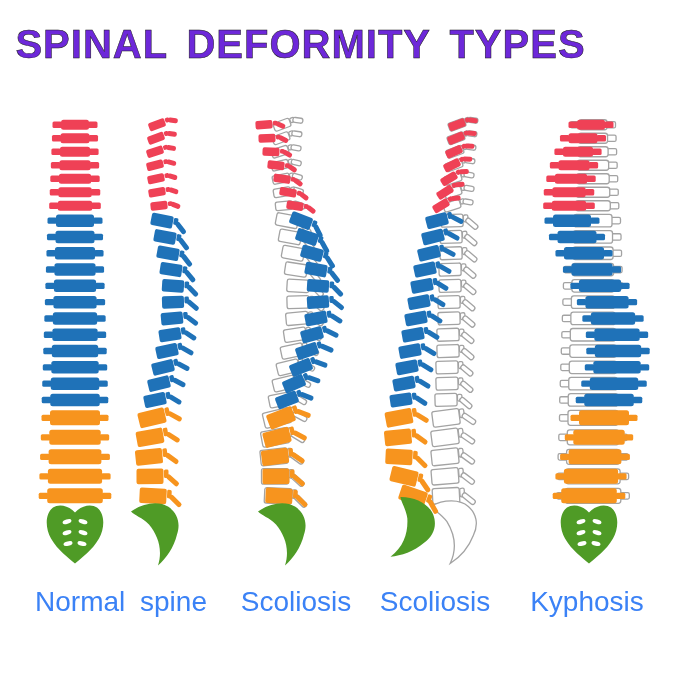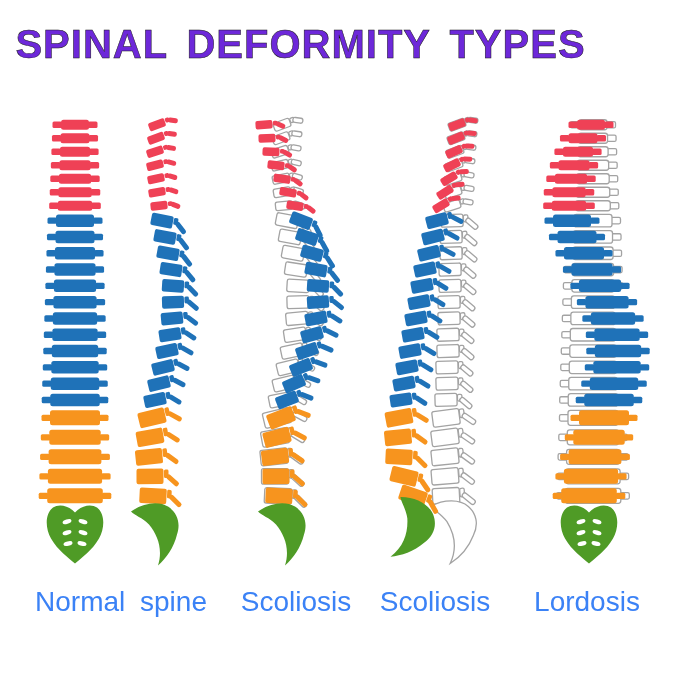--- a/index.html
+++ b/index.html
@@ -1279,13 +1279,13 @@
           <ellipse cx="0" cy="0" rx="4.6" ry="2.2" fill="#ffffff" transform="translate(-7,38) rotate(-14)"></ellipse>
           <ellipse cx="0" cy="0" rx="4.6" ry="2.2" fill="#ffffff" transform="translate(7,38) rotate(14)"></ellipse>
         </g>
       </g>
     </g>
   </svg>
 
 <div class="spine-label label-normal" style="left:121px">Normal spine</div>
 <div class="spine-label" style="left:296px">Scoliosis</div>
 <div class="spine-label" style="left:435px">Scoliosis</div>
-<div class="spine-label" style="left:587px">Lordosis</div>
+<div class="spine-label" style="left:587px">Kyphosis</div>
 
 </body></html>

